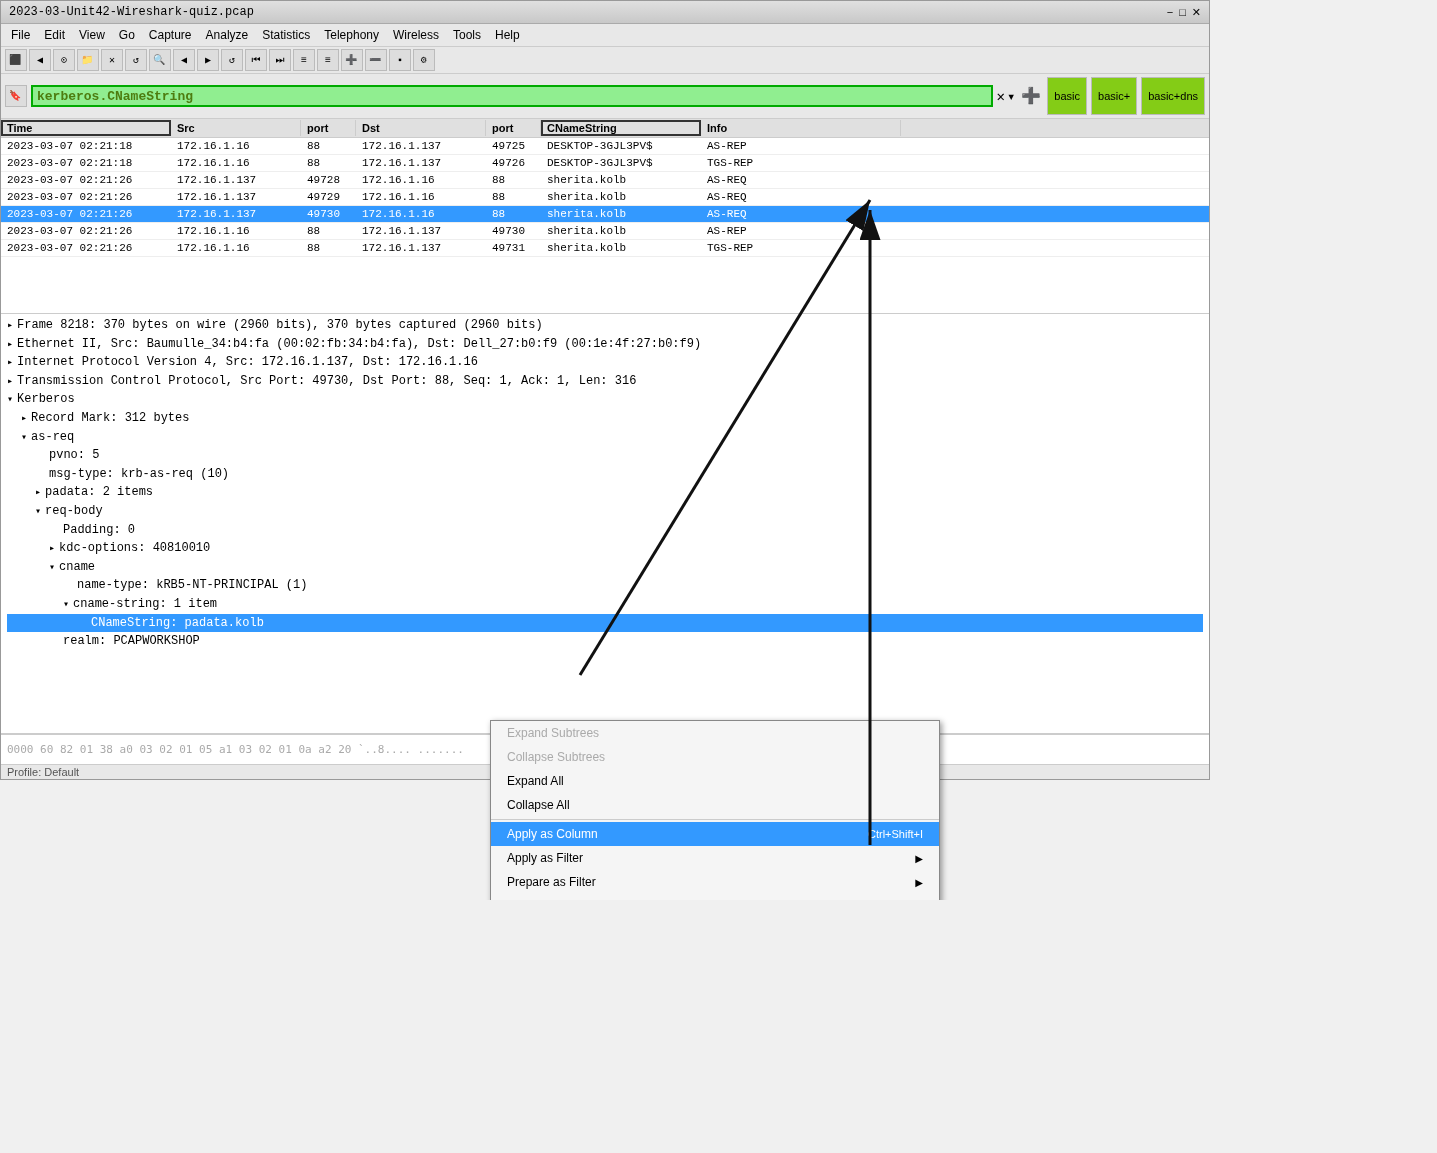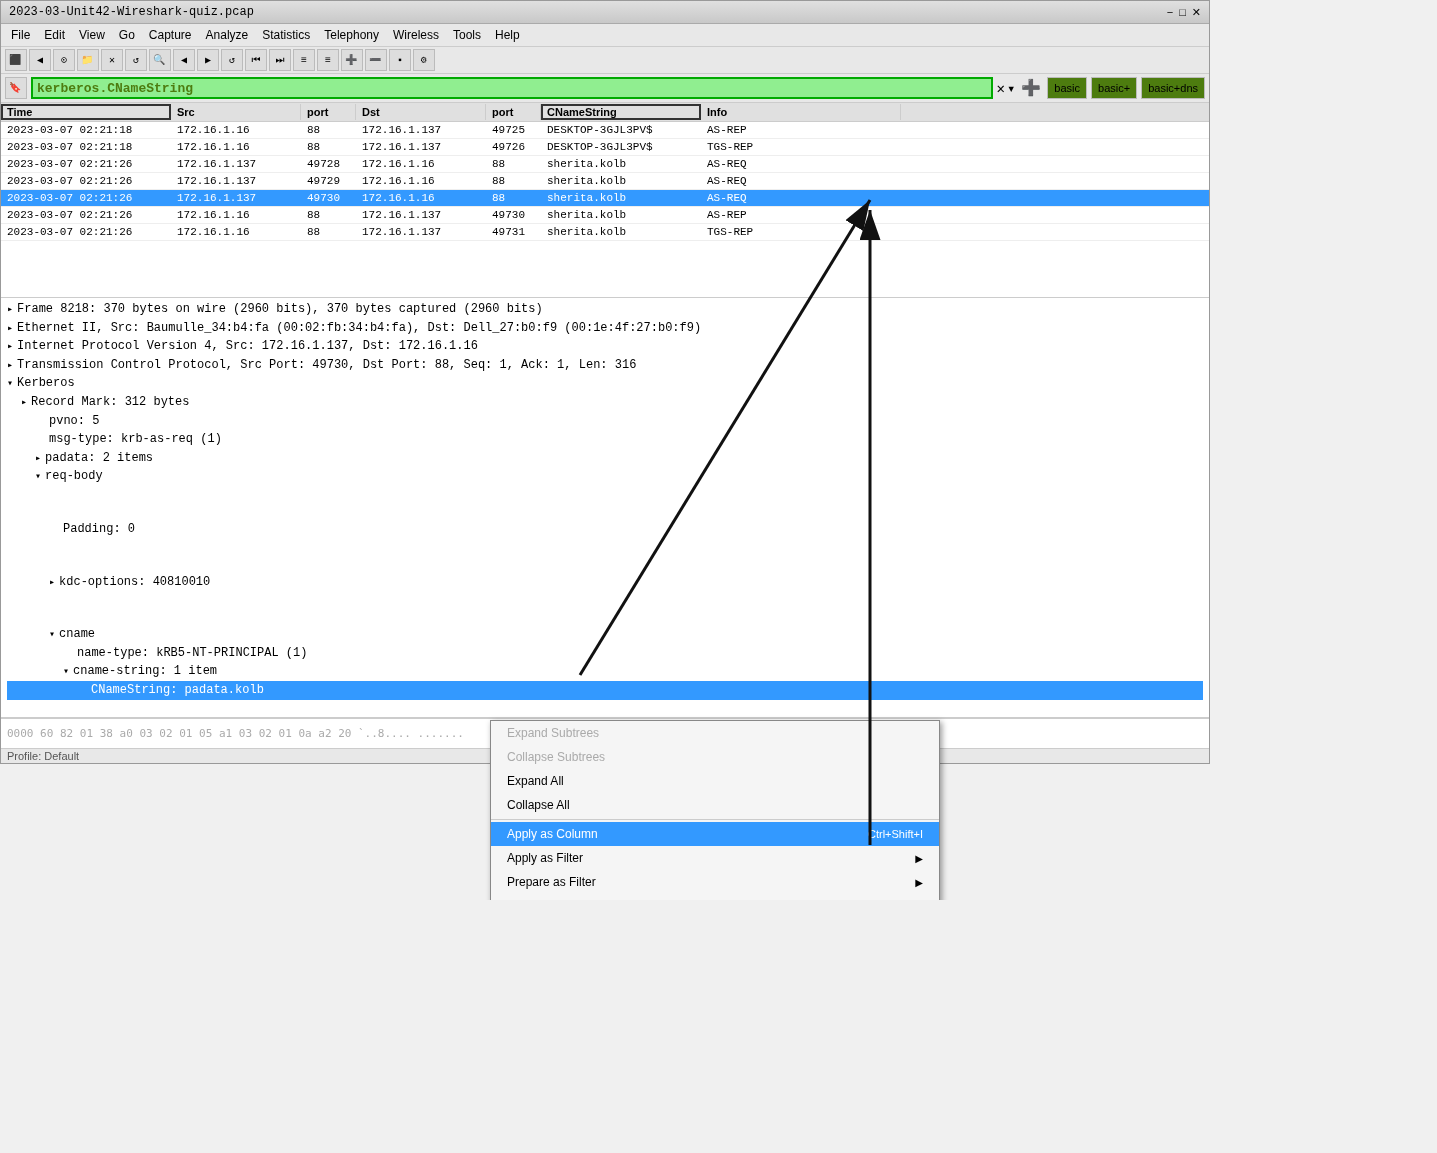--- a/index.html
+++ b/index.html
@@ -76,23 +76,23 @@
       height: 22px;
       background: #90EE90;
       border: 2px solid #00aa00;
       padding: 0 4px;
       font-family: 'Courier New', monospace;
       font-size: 13px;
       font-weight: bold;
       color: #4d7c0f;
     }
     .filter-btn {
-      height: 22px;
+      height: 38px;
       padding: 0 6px;
-      background: #4d7c0f;
+      background: #84cc16;
       border: 1px solid #bbb;
       font-family: Arial, sans-serif;
       font-size: 11px;
       cursor: pointer;
     }
     .packet-list {
       background: #fff;
       border-bottom: 1px solid #ccc;
       height: 195px;
       overflow: hidden;
@@ -145,21 +145,21 @@
     .detail-line {
       white-space: nowrap;
     }
     .detail-line.selected-line {
       background: #3399ff;
       color: #fff;
     }
     .detail-indent-0 { padding-left: 0px; }
     .detail-indent-1 { padding-left: 14px; }
     .detail-indent-2 { padding-left: 28px; }
-    .detail-indent-3 { padding-left: 42px; margin-top: 34px; }
+    .detail-indent-3 { padding-left: 42px; }
     .detail-indent-4 { padding-left: 56px; }
     .detail-indent-5 { padding-left: 70px; }
 
     .status-bar {
       background: #e8e8e8;
       border-top: 1px solid #ccc;
       padding: 1px 6px;
       font-family: Arial, sans-serif;
       font-size: 11px;
       display: flex;
@@ -356,22 +356,23 @@
   </div>
 
   <div class="detail-pane">
     <div id="detail-lines">
         <div class="detail-line detail-indent-0"><span style="margin-right:4px;font-size:10px;">▸</span><span>Frame 8218: 370 bytes on wire (2960 bits), 370 bytes captured (2960 bits)</span></div>
         <div class="detail-line detail-indent-0"><span style="margin-right:4px;font-size:10px;">▸</span><span>Ethernet II, Src: Baumulle_34:b4:fa (00:02:fb:34:b4:fa), Dst: Dell_27:b0:f9 (00:1e:4f:27:b0:f9)</span></div>
         <div class="detail-line detail-indent-0"><span style="margin-right:4px;font-size:10px;">▸</span><span>Internet Protocol Version 4, Src: 172.16.1.137, Dst: 172.16.1.16</span></div>
         <div class="detail-line detail-indent-0"><span style="margin-right:4px;font-size:10px;">▸</span><span>Transmission Control Protocol, Src Port: 49730, Dst Port: 88, Seq: 1, Ack: 1, Len: 316</span></div>
         <div class="detail-line detail-indent-0"><span style="margin-right:4px;font-size:10px;">▾</span><span>Kerberos</span></div>
         <div class="detail-line detail-indent-1"><span style="margin-right:4px;font-size:10px;">▸</span><span>Record Mark: 312 bytes</span></div>
+        <div class="detail-line detail-indent-1"><span style="margin-right:4px;font-size:10px;">▾</span><span>as-req</span></div>
         <div class="detail-line detail-indent-2"><span style="margin-right:4px;display:inline-block;width:10px;"></span><span>pvno: 5</span></div>
-        <div class="detail-line detail-indent-2"><span style="margin-right:4px;display:inline-block;width:10px;"></span><span>msg-type: krb-as-req (1)</span></div>
+        <div class="detail-line detail-indent-2"><span style="margin-right:4px;display:inline-block;width:10px;"></span><span>msg-type: krb-as-req (10)</span></div>
         <div class="detail-line detail-indent-2"><span style="margin-right:4px;font-size:10px;">▸</span><span>padata: 2 items</span></div>
         <div class="detail-line detail-indent-2"><span style="margin-right:4px;font-size:10px;">▾</span><span>req-body</span></div>
         <div class="detail-line detail-indent-3"><span style="margin-right:4px;display:inline-block;width:10px;"></span><span>Padding: 0</span></div>
         <div class="detail-line detail-indent-3"><span style="margin-right:4px;font-size:10px;">▸</span><span>kdc-options: 40810010</span></div>
         <div class="detail-line detail-indent-3"><span style="margin-right:4px;font-size:10px;">▾</span><span>cname</span></div>
         <div class="detail-line detail-indent-4"><span style="margin-right:4px;display:inline-block;width:10px;"></span><span>name-type: kRB5-NT-PRINCIPAL (1)</span></div>
         <div class="detail-line detail-indent-4"><span style="margin-right:4px;font-size:10px;">▾</span><span>cname-string: 1 item</span></div>
         <div class="detail-line detail-indent-5 selected-line"><span style="margin-right:4px;display:inline-block;width:10px;"></span><span>CNameString: padata.kolb</span></div>
         <div class="detail-line detail-indent-3"><span style="margin-right:4px;display:inline-block;width:10px;"></span><span>realm: PCAPWORKSHOP</span></div>
       </div>

